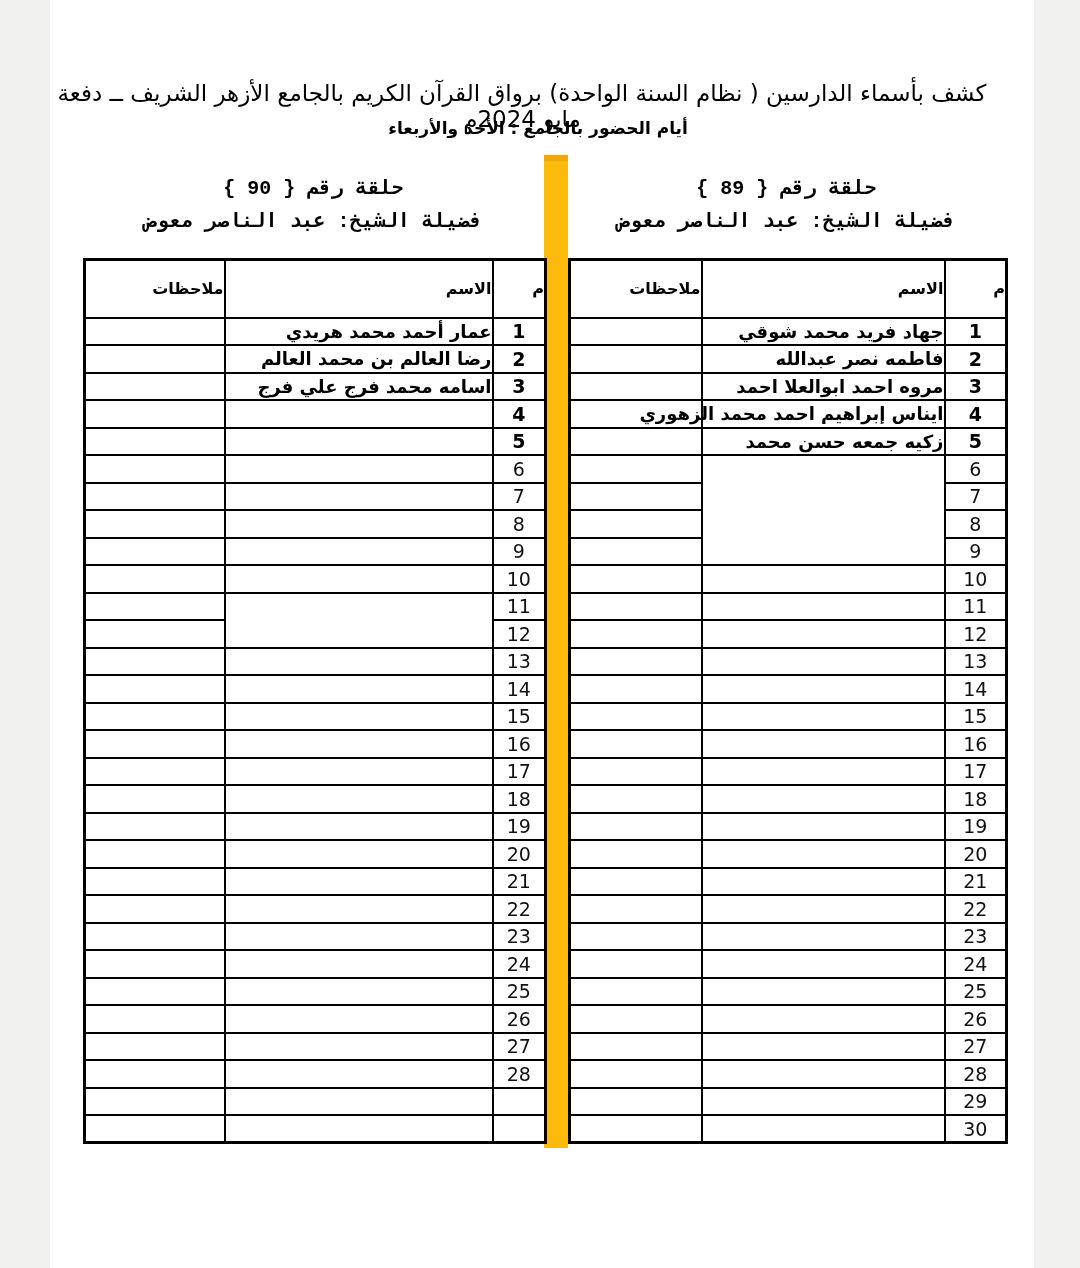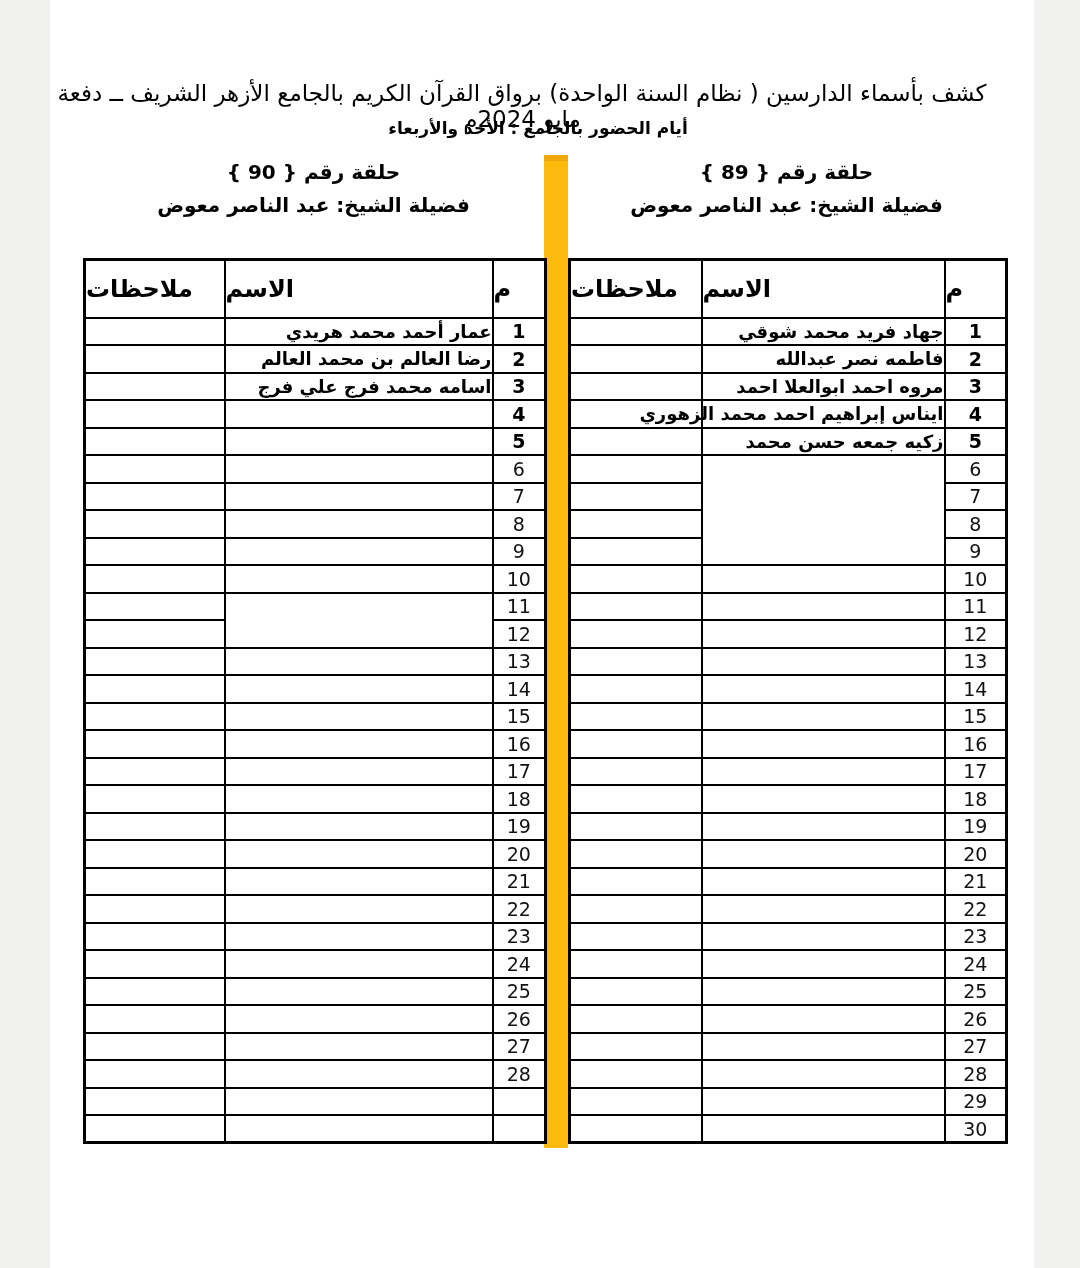--- a/index.html
+++ b/index.html
@@ -31,24 +31,25 @@
   }
 
   .center-divider {
     position: absolute;
     left: 544px; top: 155px;
     width: 24px; height: 993px;
     background: linear-gradient(#f2a70c 0 6px, #fcbb0c 6px);
   }
 
   .circle-header {
-    position: absolute; top: 156px;
+    position: absolute; top: 172px;
     direction: rtl; text-align: center;
     font-weight: bold; font-size: 20px;
     line-height: 33px;
+    font-family: Liberation Mono, monospace;
   }
   .hdr-89 { left: 568px; width: 437px; }
   .hdr-90 { left: 83px;  width: 461px; }
 
   table.roster {
     position: absolute; top: 258px;
     border-collapse: collapse;
     direction: rtl;
     table-layout: fixed;
     border: 3px solid #000;
@@ -57,22 +58,22 @@
   .tbl-89 { left: 568px; width: 437px; }
   .tbl-90 { left: 83px;  width: 461px; }
 
   table.roster th, table.roster td {
     border: 2px solid #000;
     padding: 0;
     overflow: visible;
   }
   table.roster th {
     height: 58px;
-    font-size: 24px; font-weight: bold;
-    text-align: left; vertical-align: middle;
+    font-size: 16px; font-weight: bold;
+    text-align: right; vertical-align: middle;
   }
   table.roster tbody tr { height: 27.5px; }
 
   .tbl-89 .col-num   { width: 62px; }
   .tbl-89 .col-name  { width: 243px; }
   .tbl-89 .col-notes { width: 132px; }
   .tbl-90 .col-num   { width: 53px; }
   .tbl-90 .col-name  { width: 268px; }
   .tbl-90 .col-notes { width: 140px; }
 

